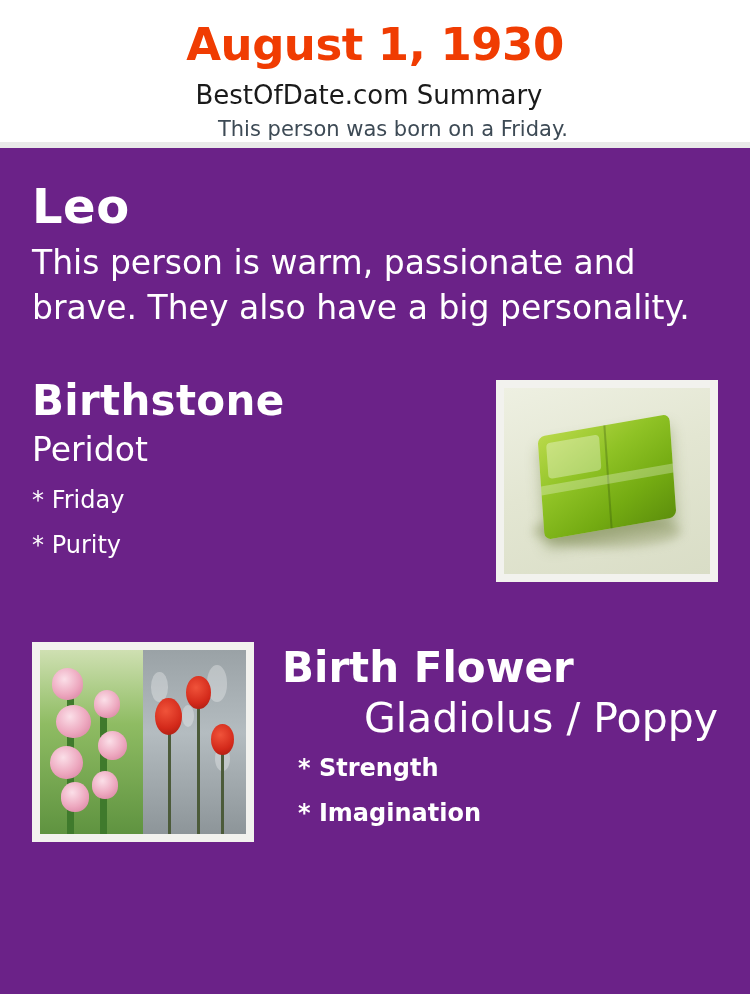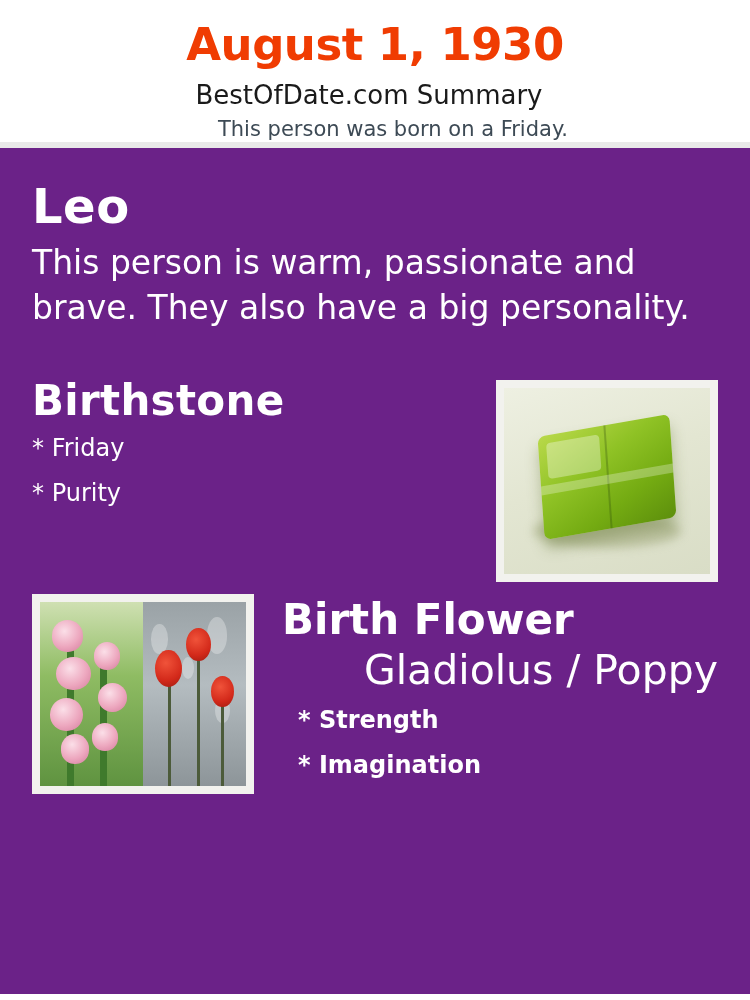--- a/index.html
+++ b/index.html
@@ -167,20 +167,21 @@
     top: 68%;
     width: 72%;
     height: 18%;
     background: rgba(150,160,110,0.45);
     filter: blur(5px);
     border-radius: 50%;
   }
 
   
   .flower-block {
+    margin-top: 48px;
     position: relative;
     min-height: 210px;
   }
   .flower-text {
     margin-left: 250px;
     text-align: left;
   }
   .flower-heading {
     font-size: 42px;
     font-weight: bold;
@@ -273,20 +274,21 @@
   <div class="panel">
 
     <div class="zodiac-block">
       <div class="sign-name">Leo</div>
       <div class="sign-desc">This person is warm, passionate and brave. They also have a big personality.</div>
     </div>
 
     <div class="stone-block">
       <div class="stone-text">
         <div class="section-heading">Birthstone</div>
+        <div class="section-sub">Peridot</div>
         <div class="trait">* Friday</div>
         <div class="trait">* Purity</div>
       </div>
 
       <div class="stone-photo">
         <div class="stone-img">
           <div class="gem-shadow"></div>
           <div class="gem">
             <div class="gem-facet"></div>
           </div>

